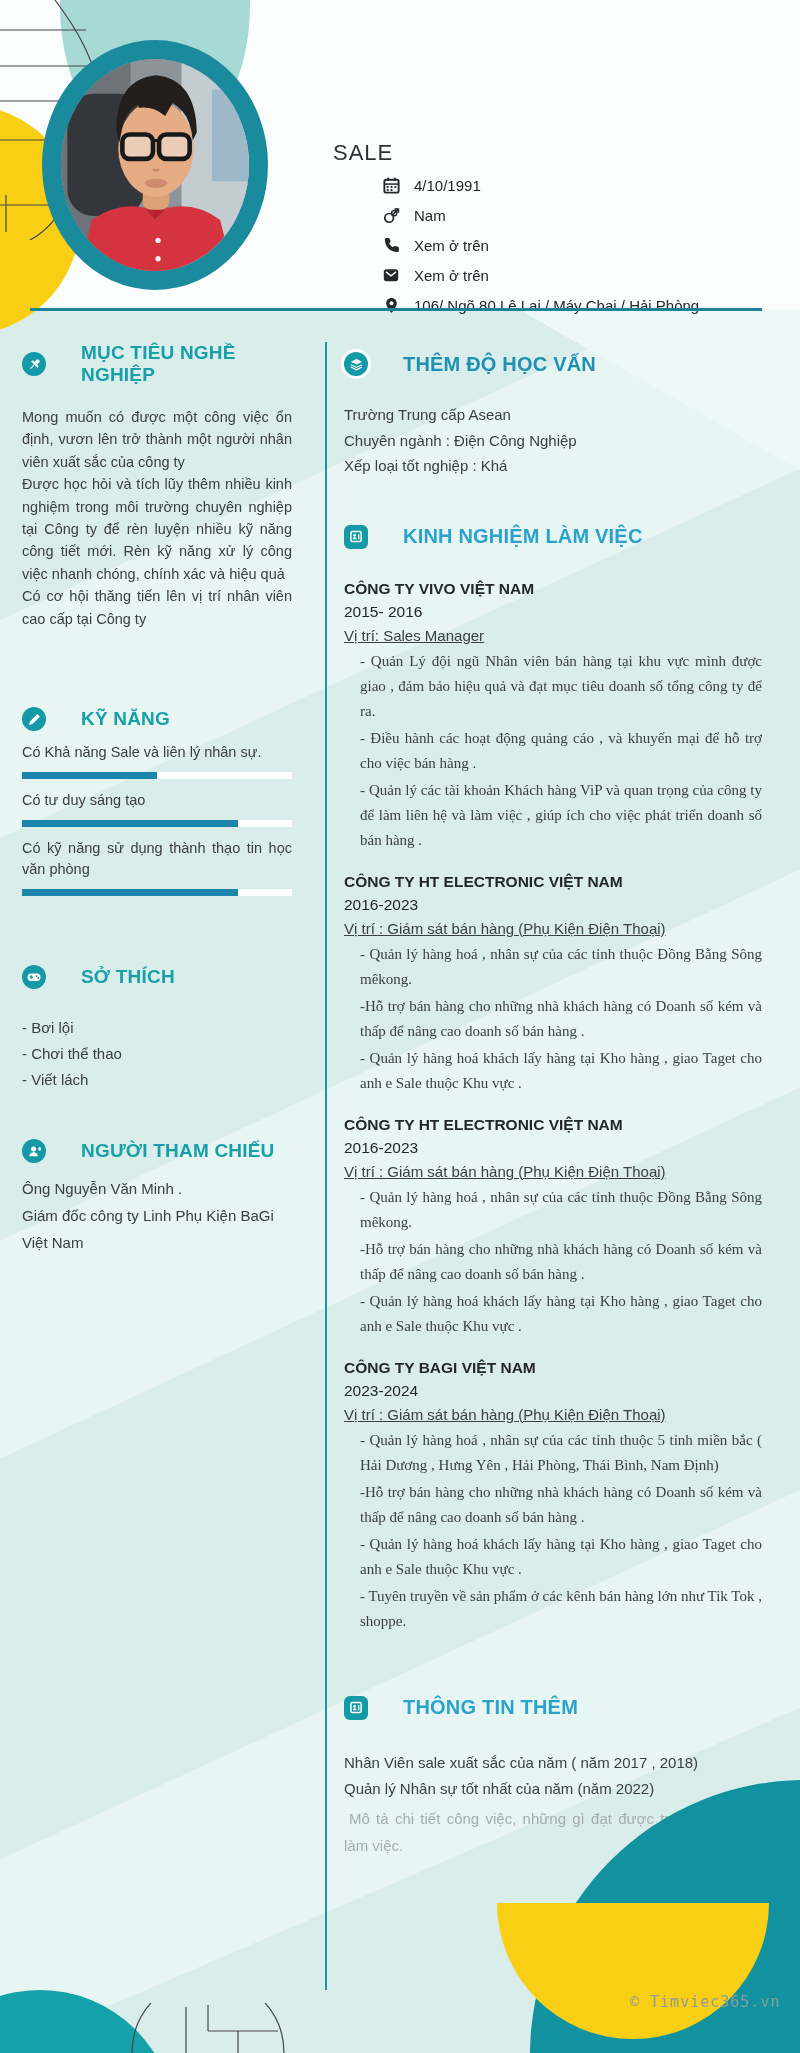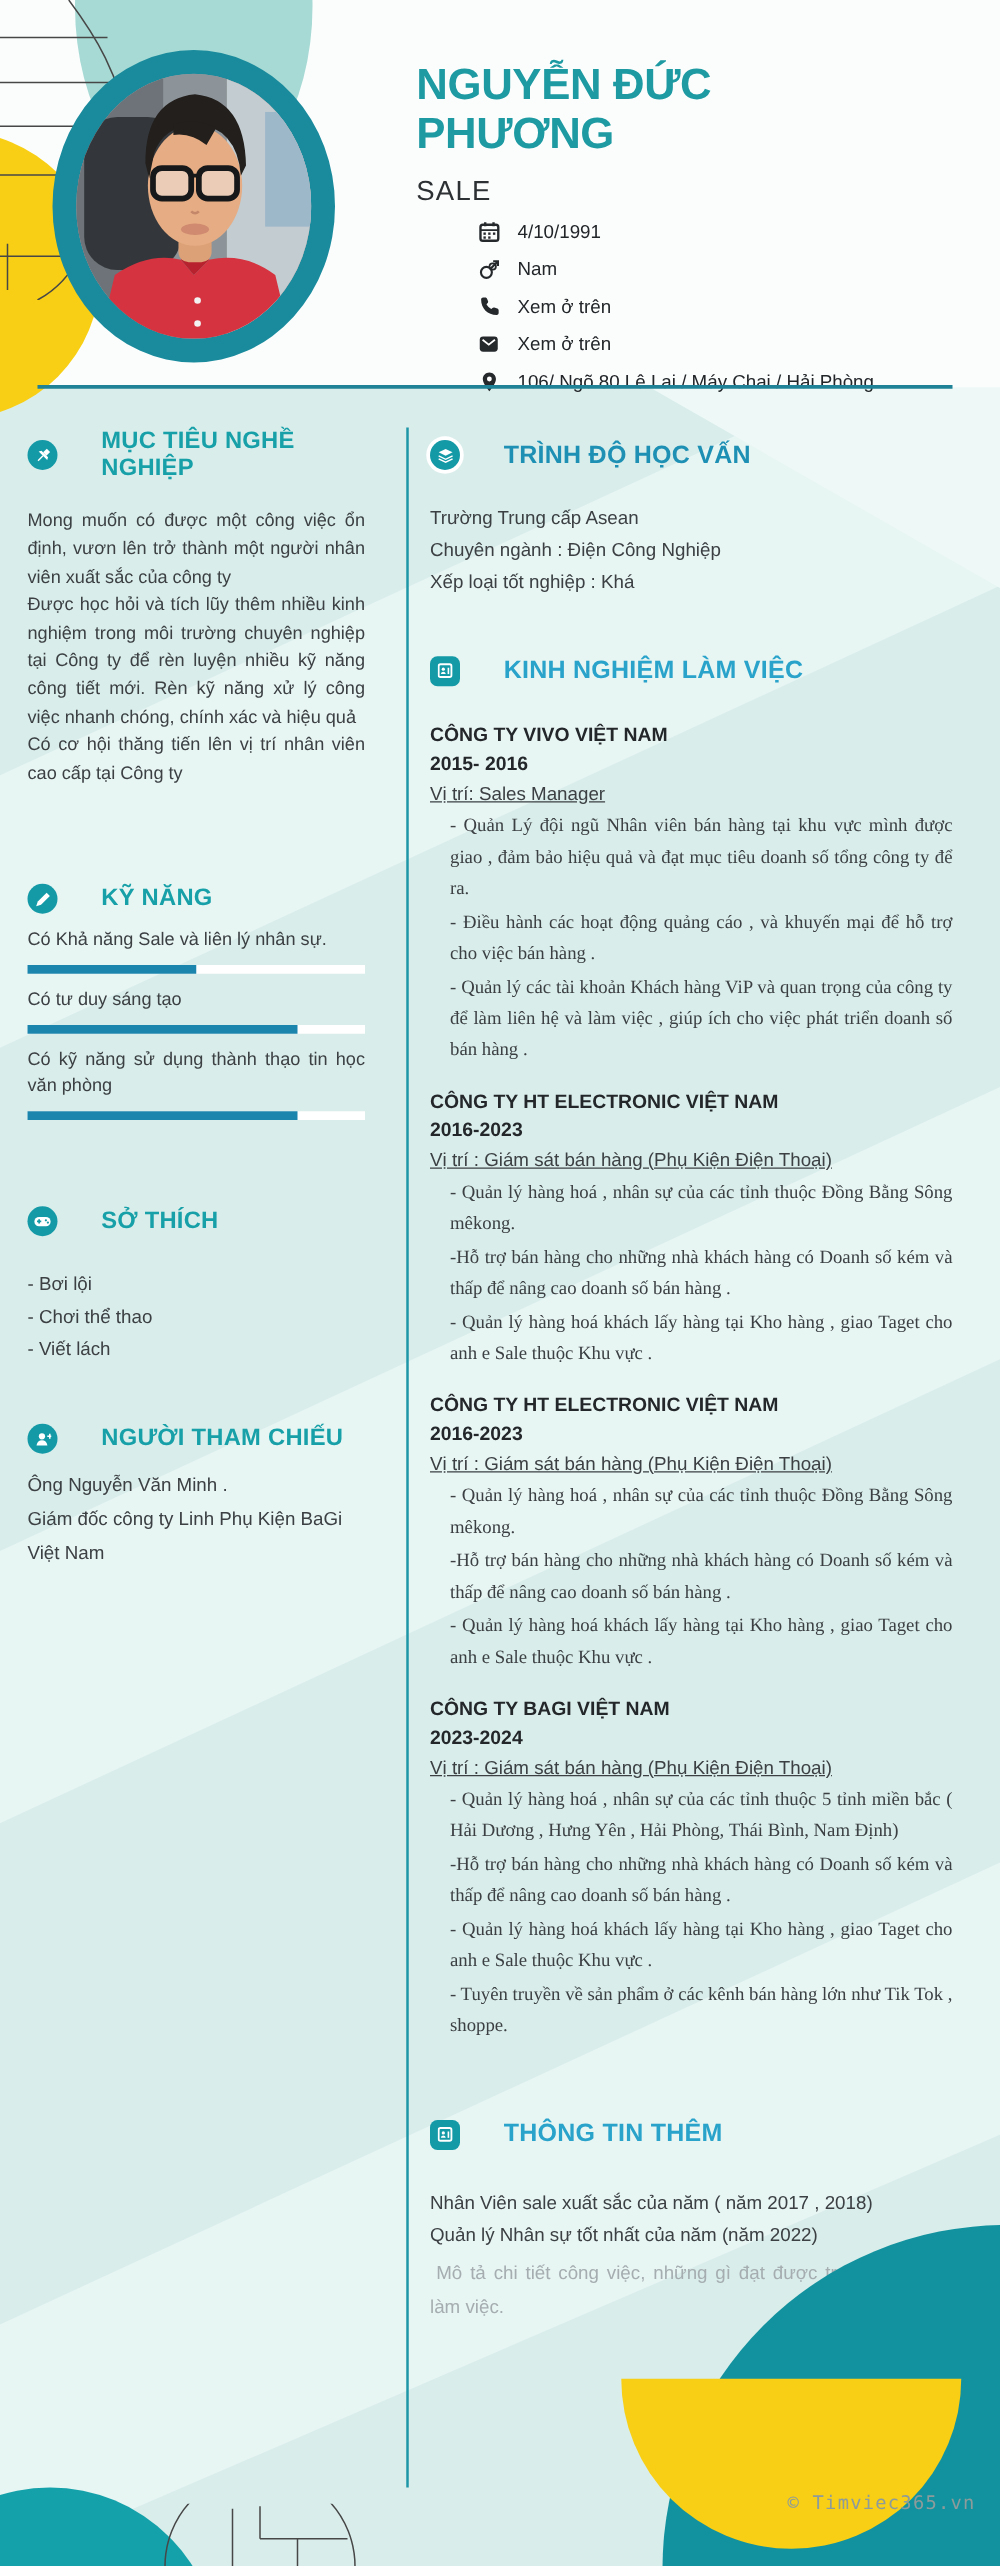--- a/index.html
+++ b/index.html
@@ -73,21 +73,21 @@
   .sec-refs{margin-top:46px;}
   .ref-list{margin-top:12px;font-size:15px;line-height:27px;color:var(--text);}
 
   .sec-edu{margin-top:10px;}
   .edu-list{margin-top:26px;font-size:15px;line-height:25.5px;color:var(--text);}
   .sec-exp{margin-top:46px;}
   .exp-entries{margin-top:28px;}
   .entry{margin-top:17px;}
   .entry:first-child{margin-top:0;}
   .entry-company{font-size:15.5px;font-weight:700;line-height:23px;color:var(--text-dark);}
-  .entry-period{font-size:15.5px;font-weight:700;line-height:23px;color:var(--text-dark);}
+  .entry-period{font-size:15.5px;font-weight:400;line-height:23px;color:var(--text-dark);}
   .entry-position{font-size:15px;line-height:25px;color:var(--text);text-decoration:underline;}
   .entry-bullets p{margin:1px 0 2px;padding-left:16px;font-size:15px;line-height:25px;color:var(--text);text-align:justify;font-family:Liberation Serif, serif;}
   .sec-add{margin-top:62px;}
   .add-list{margin-top:30px;}
   .add-list p{font-size:15px;line-height:26.5px;color:var(--text);}
   .add-placeholder{margin-top:2px;font-size:15px;line-height:27px;color:var(--gray);text-align:justify;text-indent:5px;}
 
   svg{display:block;}
 </style>
 </head>
@@ -135,24 +135,20 @@
       <g fill="rgba(240,244,246,0.45)" stroke="#17181a" stroke-width="4.5">
         <rect x="62" y="74" width="30" height="24" rx="7"></rect>
         <rect x="98" y="74" width="30" height="24" rx="7"></rect>
       </g>
       <line x1="92" y1="80" x2="98" y2="80" stroke="#17181a" stroke-width="3"></line>
       <path d="M92,108 q 3,3 6,0" stroke="#c4876a" stroke-width="2" fill="none"></path>
       <ellipse cx="95" cy="122" rx="11" ry="4.5" fill="#cf8a70"></ellipse>
     </svg>
   </div>
 
-  <div class="name">
-    <div>NGUYỄN ĐỨC</div>
-    <div>PHƯƠNG</div>
-  </div>
   <div class="job-title">SALE</div>
 
   <div class="contacts">
     <div class="contact-row">
       <span class="contact-ic">
         <svg width="19" height="19" viewBox="0 0 20 20">
             <g stroke="#26292c" fill="none">
               <rect x="2.5" y="4" width="15" height="13.5" rx="2" stroke-width="2"></rect>
               <line x1="2.5" y1="8.5" x2="17.5" y2="8.5" stroke-width="1.6"></line>
               <line x1="6.5" y1="1.8" x2="6.5" y2="5.2" stroke-width="2"></line>
@@ -323,21 +319,21 @@
         <div class="sec-head">
           <span class="sec-ic chip">
             <svg width="13" height="13" viewBox="0 0 14 14">
                 <path d="M7 1.2l6 2.9-6 2.9-6-2.9z" fill="#fff"></path>
                 <g fill="none" stroke="#fff" stroke-width="1.2">
                   <path d="M1 7.3l6 2.9 6-2.9"></path>
                   <path d="M1 9.8l6 2.9 6-2.9"></path>
                 </g>
               </svg>
           </span>
-          <span class="sec-title t-blue1">TRÌNH ĐỘ HỌC VẤN</span>
+          <span class="sec-title t-blue1">THÊM ĐỘ HỌC VẤN</span>
         </div>
         <div class="edu-list">
 
         <div>Trường Trung cấp Asean</div>
             <div>Chuyên ngành : Điện Công Nghiệp</div>
             <div>Xếp loại tốt nghiệp : Khá</div>
           </div>
       </div>
 
       <div class="sec-exp">

